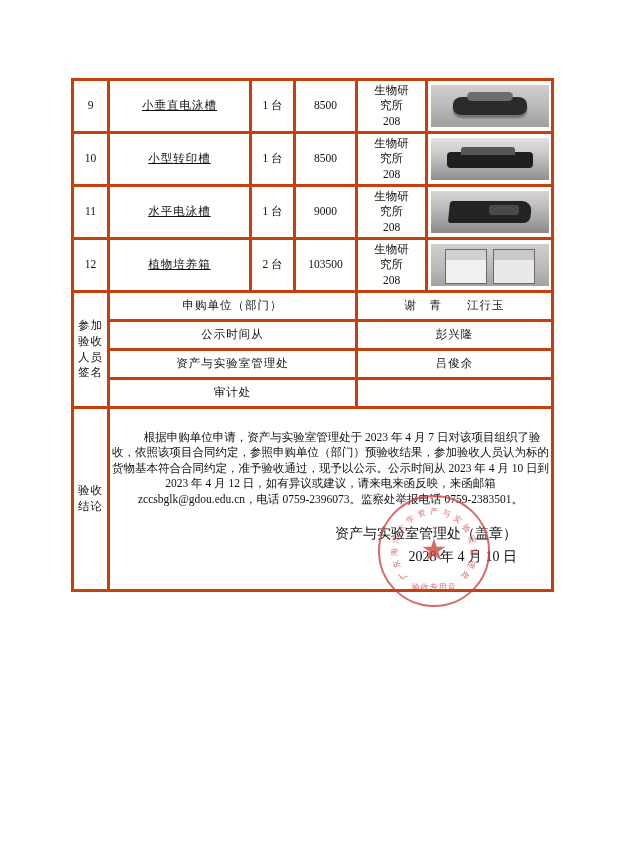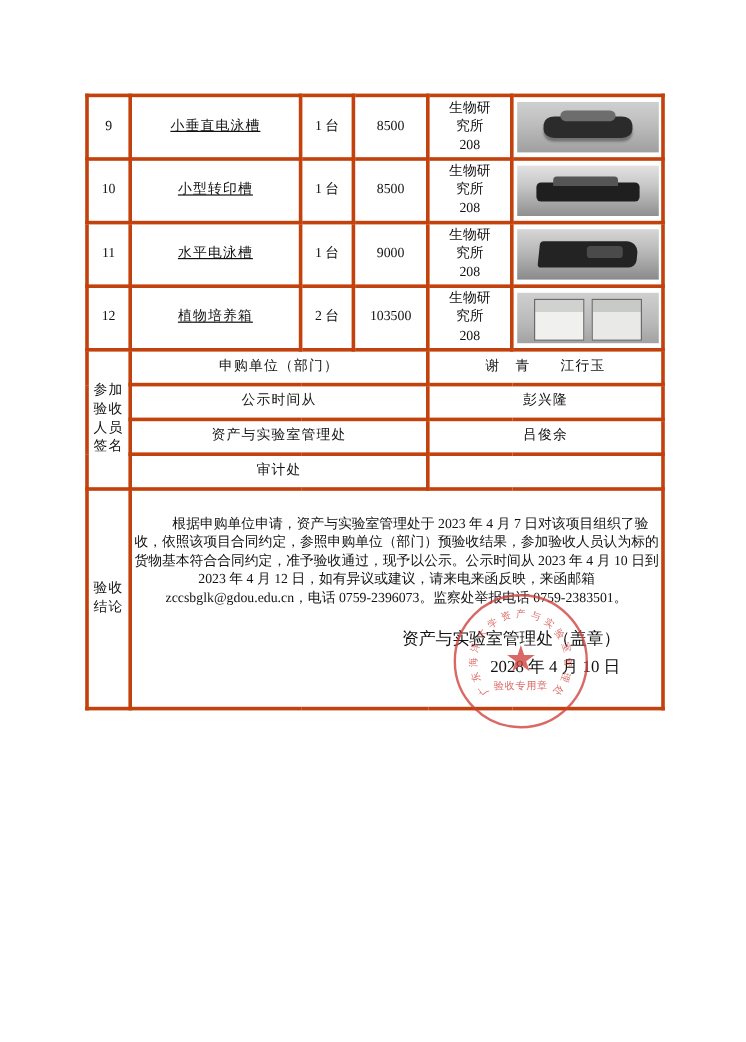--- a/index.html
+++ b/index.html
@@ -227,21 +227,21 @@
   .stamp .ring-text span {
     position: absolute;
     left: 50%;
     top: 50%;
     transform-origin: 0 0;
     white-space: nowrap;
   }
   .stamp .bottom-text {
     position: absolute;
     left: 0;
-    bottom: 28px;
+    bottom: 12px;
     width: 100%;
     text-align: center;
     color: #d0403c;
     font-size: 8.5px;
     letter-spacing: .5px;
     margin-top: 31px;
   }
 </style>
 </head>
 <body>

